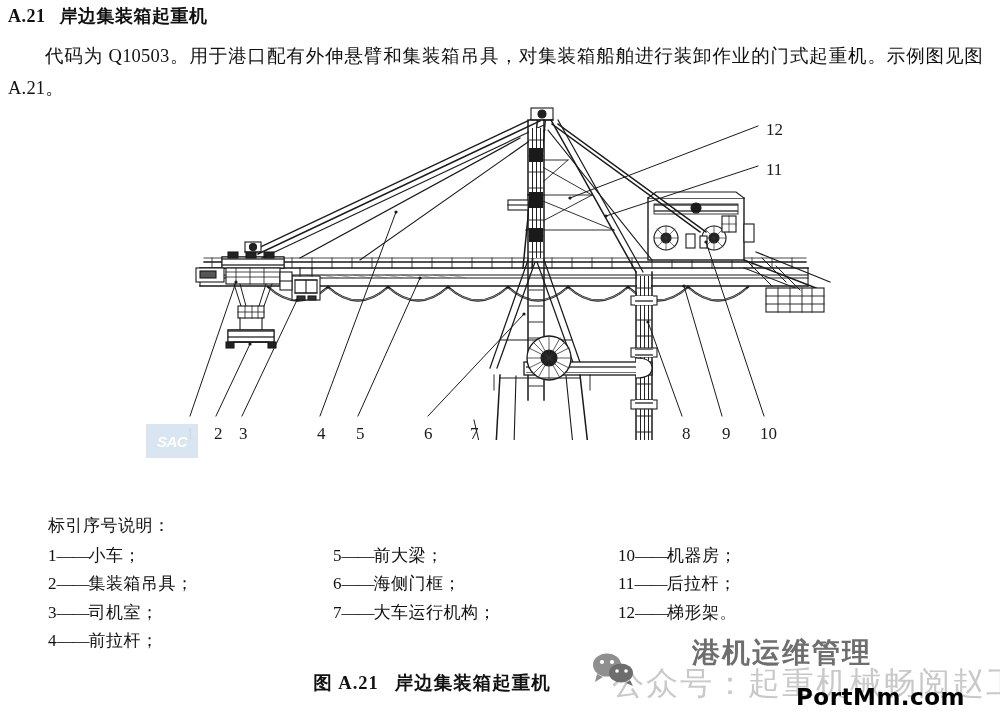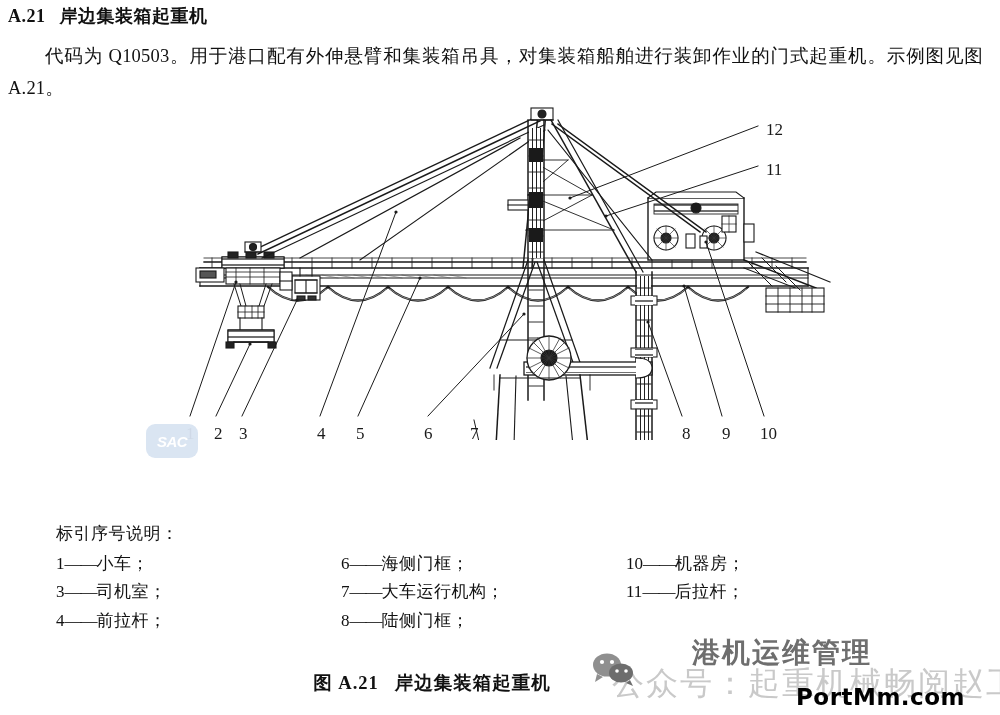--- a/index.html
+++ b/index.html
@@ -55,26 +55,25 @@
   .callout {
     position: absolute;
     font-family: "Liberation Serif", serif;
     font-size: 17px;
     color: #1a1a1a;
   }
 
   
   #legend {
     position: absolute;
-    left: 56px;
+    left: 48px;
     top: 512px;
     width: 920px;
     font-size: 17px;
     line-height: 28.5px;
-    margin-top: 8px;
   }
   #legend .legend-title {
     letter-spacing: 0.5px;
     margin-bottom: 1px;
   }
   .legend-cols {
     position: relative;
     width: 920px;
   }
   .legend-col {
@@ -120,21 +119,21 @@
     pointer-events: none;
     user-select: none;
     white-space: nowrap;
   }
   #wm-sac {
     left: 146px;
     top: 424px;
     width: 52px;
     height: 34px;
     background: #d9e4f2;
-    border-radius: 9px;
+    border-radius: 0;
     color: #ffffff;
     font-family: "Liberation Sans", sans-serif;
     font-weight: bold;
     font-style: italic;
     font-size: 15px;
     text-align: center;
     line-height: 36px;
     letter-spacing: -0.5px;
     opacity: 0.95;
   }
@@ -551,31 +550,33 @@
     <span class="callout" style="left: 760px; top: 424px;">10</span>
     <span class="callout" style="left: 766px; top: 160px;">11</span>
     <span class="callout" style="left: 766px; top: 120px;">12</span>
   </div>
 
 <div id="legend">
   <div class="legend-title">标引序号说明：</div>
   <div class="legend-cols">
       <div class="legend-col c1">
         <div class="legend-row"><span class="idx">1</span><span class="dash">——</span><span class="txt">小车；</span></div>
+        <div class="legend-row"><span class="idx">2</span><span class="dash">——</span><span class="txt">集装箱吊具；</span></div>
         <div class="legend-row"><span class="idx">3</span><span class="dash">——</span><span class="txt">司机室；</span></div>
         <div class="legend-row"><span class="idx">4</span><span class="dash">——</span><span class="txt">前拉杆；</span></div>
       </div>
       <div class="legend-col c2">
+        <div class="legend-row"><span class="idx">5</span><span class="dash">——</span><span class="txt">前大梁；</span></div>
         <div class="legend-row"><span class="idx">6</span><span class="dash">——</span><span class="txt">海侧门框；</span></div>
         <div class="legend-row"><span class="idx">7</span><span class="dash">——</span><span class="txt">大车运行机构；</span></div>
-        <div class="legend-row"><span class="idx">8</span><span class="dash">——</span><span class="txt">陆侧门框；</span></div>
       </div>
       <div class="legend-col c3">
         <div class="legend-row"><span class="idx">10</span><span class="dash">——</span><span class="txt">机器房；</span></div>
         <div class="legend-row"><span class="idx">11</span><span class="dash">——</span><span class="txt">后拉杆；</span></div>
+        <div class="legend-row"><span class="idx">12</span><span class="dash">——</span><span class="txt">梯形架。</span></div>
       </div>
     </div>
 </div>
 
 <div id="caption">
   <span class="cap-num">图 A.21</span><span>岸边集装箱起重机</span>
 </div>
 
 <div class="wm" id="wm-sac">SAC</div>
 

